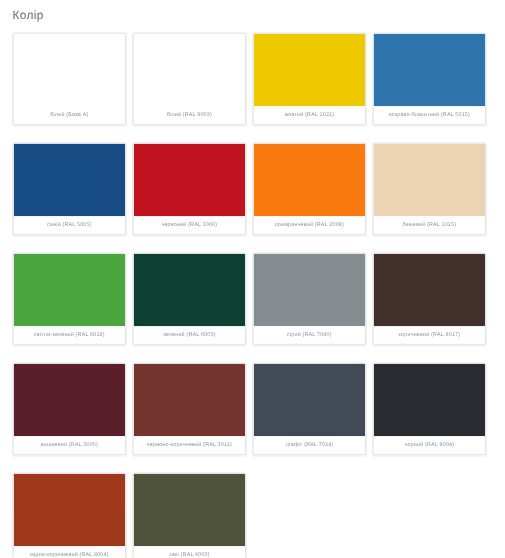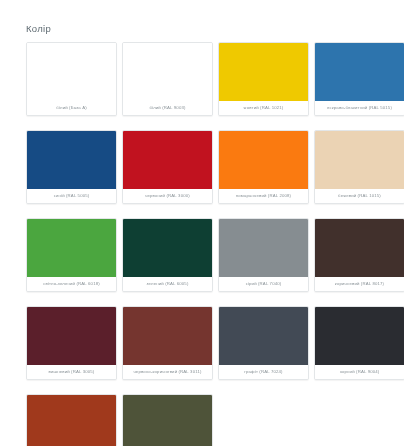--- a/index.html
+++ b/index.html
@@ -12,21 +12,21 @@
     background: #ffffff;
     font-family: "Liberation Sans", sans-serif;
     overflow: hidden;
   }
 
   #page {
     width: 404px;
     height: 446px;
     position: relative;
     box-sizing: border-box;
-    padding: 16px;
+    padding: 0;
   }
 
   #section-title {
     font-size: 9.5px;
     color: #5f6b72;
     letter-spacing: 0.3px;
     padding: 7px 0 0 10px;
     margin: 0;
     font-weight: 400;
     line-height: 12px;

